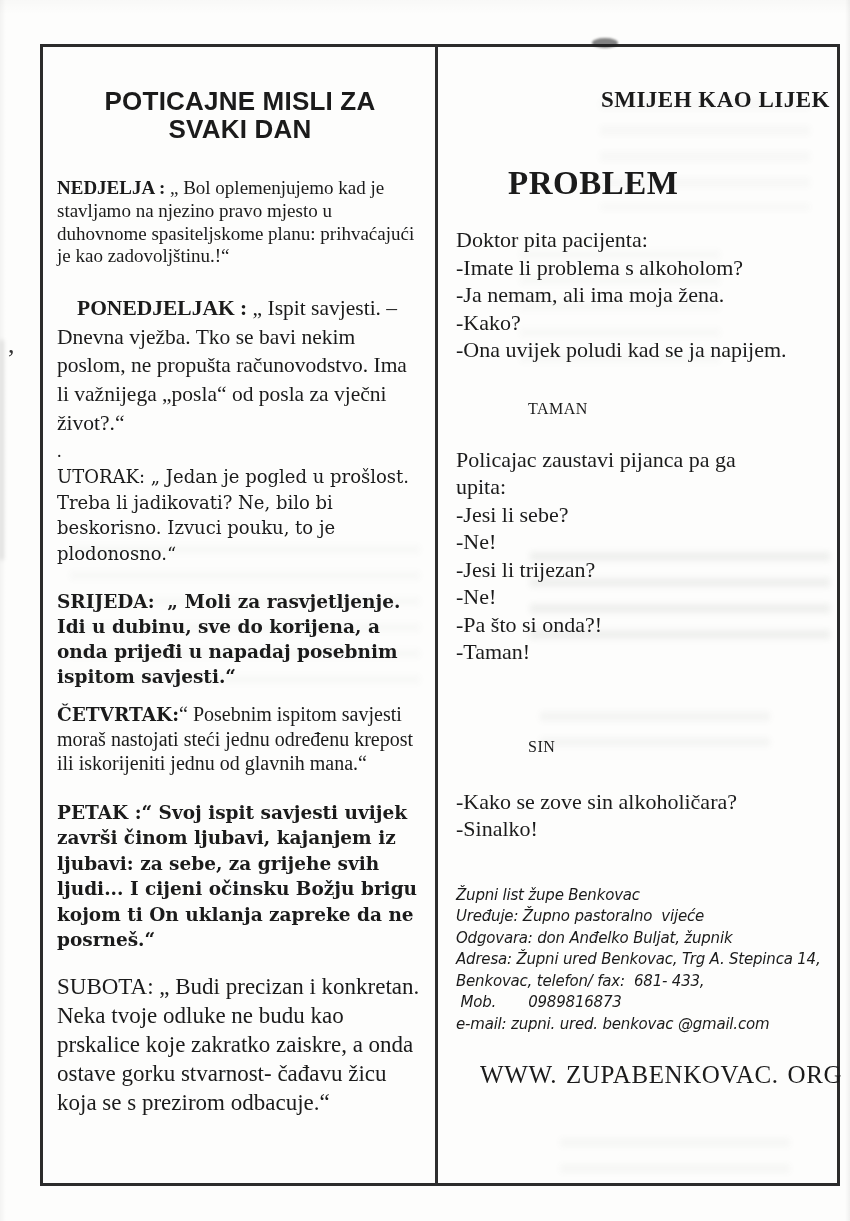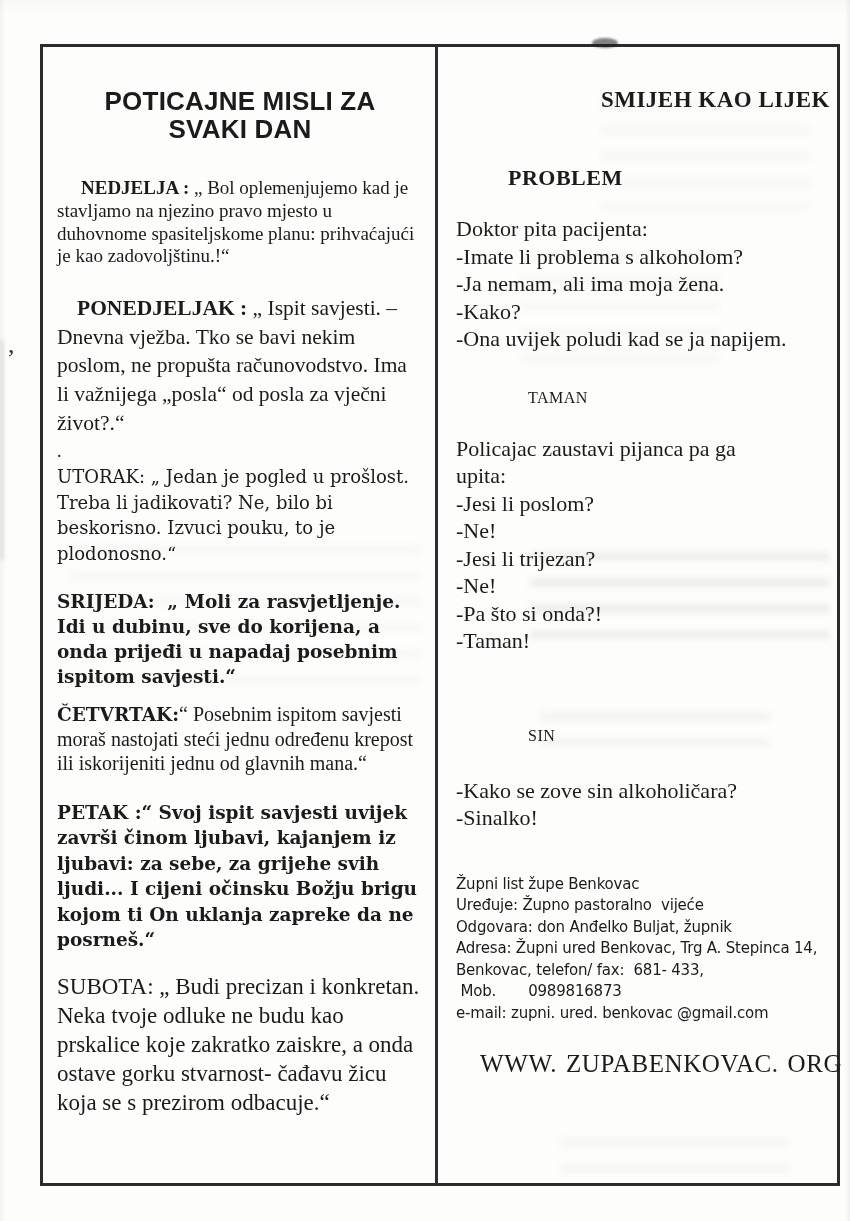--- a/index.html
+++ b/index.html
@@ -26,46 +26,46 @@
 
   
   .lc-title{
     font-family:"Liberation Sans", sans-serif;font-weight:bold;
     font-size:26px;line-height:28px;text-align:center;margin:0;
     letter-spacing:.2px;
   }
   .entry{margin:0;}
   .entry .day{white-space:pre;}
   .e-ned{font-size:19px;line-height:1.2;margin-top:34px;}
-  .e-ned .day{font-weight:bold;margin-left:24px;}
+  .e-ned .day{font-weight:bold;}
   .e-pon{font-size:21.5px;line-height:1.33;margin-top:26px;}
   .e-pon .day{font-weight:bold;margin-left:20px;}
   .e-dot{font-size:18px;line-height:21px;margin-top:4px;}
   .e-uto{font-family:"DejaVu Serif", serif;font-size:18px;line-height:1.42;margin-top:2px;}
   .e-sri{font-family:"DejaVu Serif", serif;font-weight:bold;font-size:18.5px;line-height:1.35;margin-top:24px;}
   .e-cet{font-size:20px;line-height:1.22;margin-top:12px;}
   .e-cet .day{font-family:"DejaVu Serif", serif;font-weight:bold;font-size:18.5px;}
   .e-pet{font-family:"DejaVu Serif", serif;font-weight:bold;font-size:18.5px;line-height:1.38;margin-top:24px;}
   .e-sub{font-size:23px;line-height:1.26;margin-top:20px;}
 
   
   .rc-title{
     font-size:23px;font-weight:bold;text-align:right;margin:0;letter-spacing:.5px;
   }
   .joke-heading{font-size:16px;font-weight:bold;margin:0;letter-spacing:.5px;}
-  .s-problem .joke-heading{margin:52px 0 0 52px;font-size:22px;}
+  .s-problem .joke-heading{margin:52px 0 0 52px;font-size:33px;}
   .s-taman  .joke-heading{margin:36px 0 0 72px;font-weight:normal;}
   .s-sin    .joke-heading{margin:72px 0 0 72px;font-weight:normal;}
   .joke-lines{margin-top:24px;font-size:22px;line-height:27.5px;}
   .s-taman .joke-lines{margin-top:28px;}
   .s-sin   .joke-lines{margin-top:32px;}
   .joke-line{white-space:pre-wrap;}
 
   .imprint{margin-top:42px;font-family:"DejaVu Sans", sans-serif;
-    font-size:15px;line-height:21.5px;letter-spacing:-.2px;}
+    font-size:15px;line-height:21.5px;letter-spacing:-.2px;font-style:italic;}
   .imprint-line{white-space:pre-wrap;}
   .website{margin-top:26px;font-size:25px;letter-spacing:.6px;word-spacing:2px;white-space:nowrap;margin-left:24px;}
 
   
   .stray-comma{position:absolute;left:8px;top:330px;font-size:26px;color:#333;}
   .smudge{position:absolute;pointer-events:none;filter:blur(3px);}
   .sm-lines{background:repeating-linear-gradient(180deg, rgba(95,105,95,.55) 0 9px, rgba(0,0,0,0) 9px 26px);}
   .sm1{left:600px;top:100px;width:210px;height:110px;opacity:.07;}
   .sm2{left:530px;top:552px;width:300px;height:88px;opacity:.17;}
   .sm3{left:540px;top:712px;width:230px;height:34px;opacity:.11;}
@@ -121,21 +121,21 @@
           <div class="joke-line">-Ja nemam, ali ima moja žena.</div>
           <div class="joke-line">-Kako?</div>
           <div class="joke-line">-Ona uvijek poludi kad se ja napijem.</div>
         </div>
       </div>
       <div class="joke-section s-taman">
         <h3 class="joke-heading">TAMAN</h3>
         <div class="joke-lines">
           <div class="joke-line">Policajac zaustavi pijanca pa ga</div>
           <div class="joke-line">upita:</div>
-          <div class="joke-line">-Jesi li poslom?</div>
+          <div class="joke-line">-Jesi li sebe?</div>
           <div class="joke-line">-Ne!</div>
           <div class="joke-line">-Jesi li trijezan?</div>
           <div class="joke-line">-Ne!</div>
           <div class="joke-line">-Pa što si onda?!</div>
           <div class="joke-line">-Taman!</div>
         </div>
       </div>
       <div class="joke-section s-sin">
         <h3 class="joke-heading">SIN</h3>
         <div class="joke-lines">

